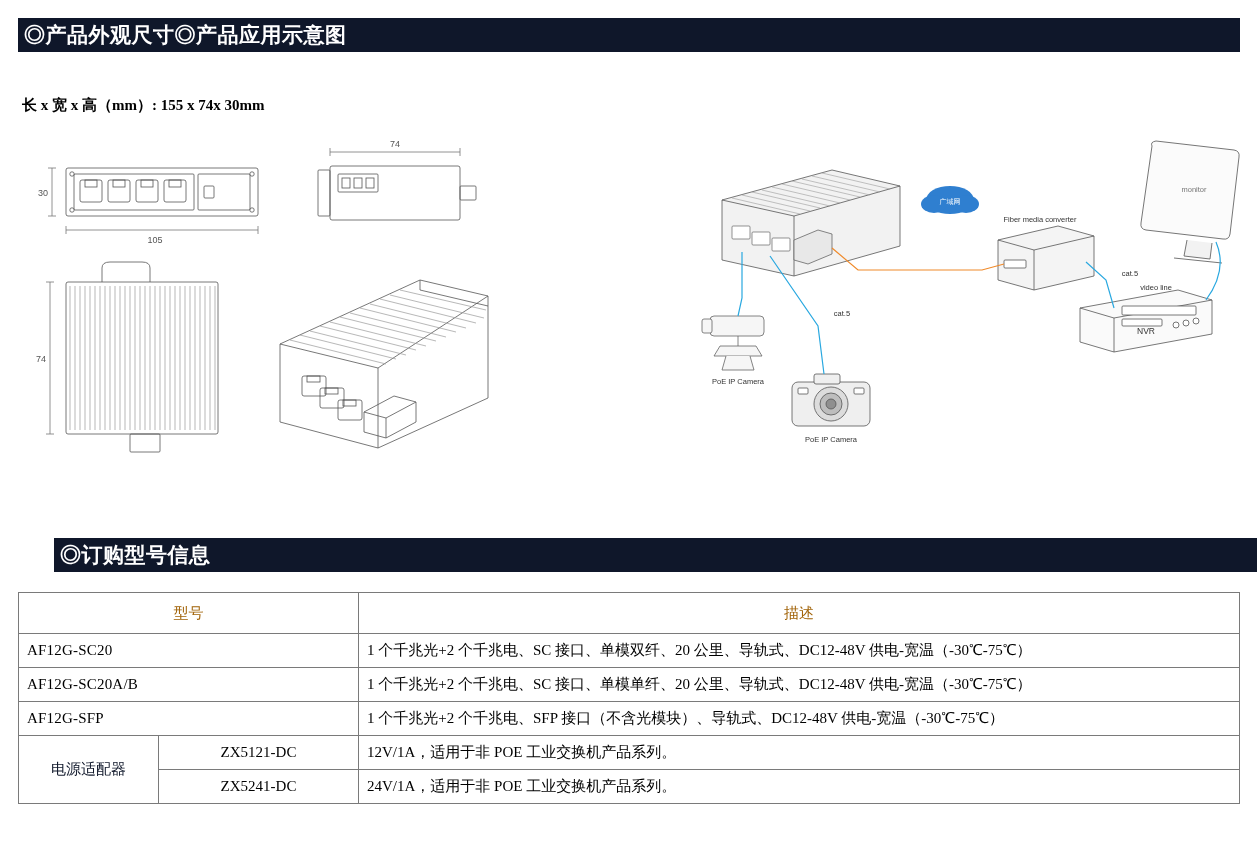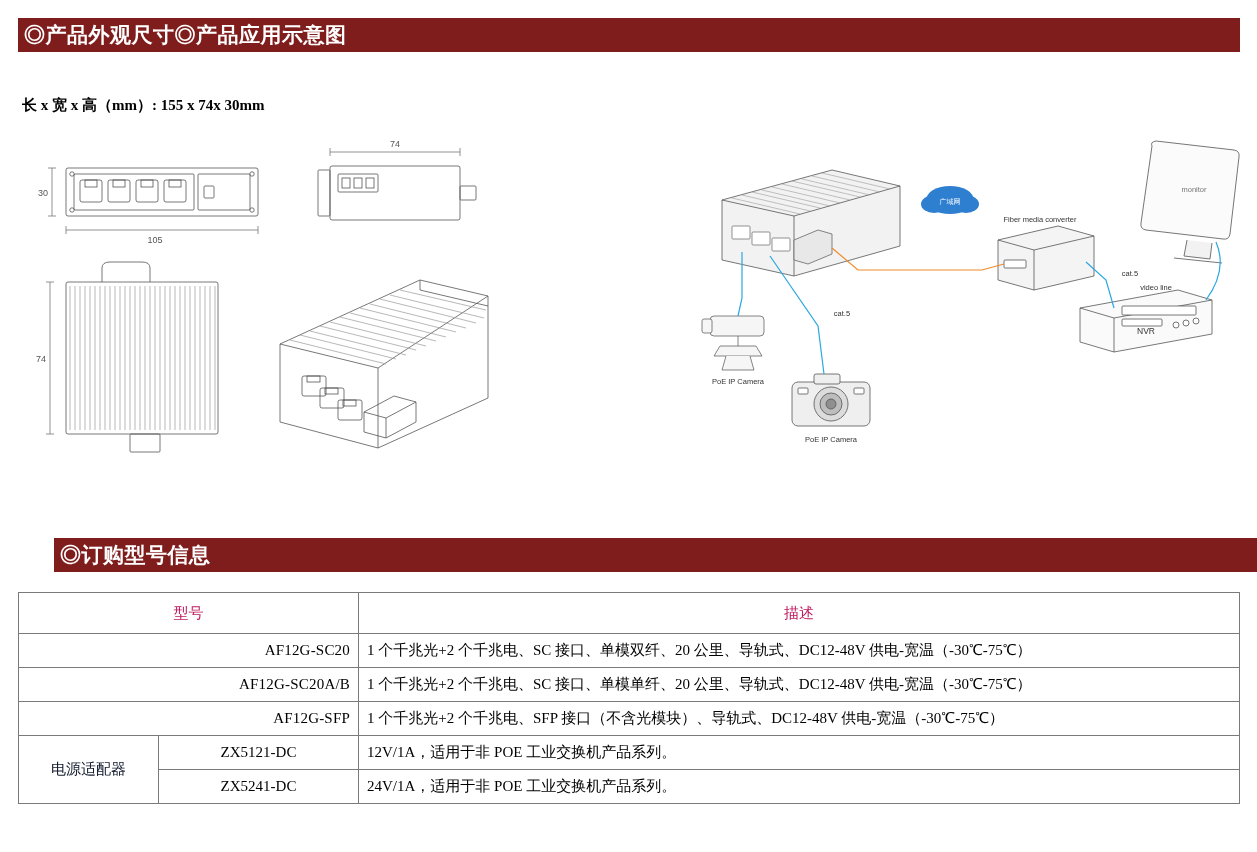--- a/index.html
+++ b/index.html
@@ -15,21 +15,21 @@
     color: #000;
     overflow: hidden;
   }
 
   
   .section-bar {
     position: absolute;
     left: 18px;
     width: 1222px;
     height: 34px;
-    background: #7f1d1d;
+    background: #0f172a;
     display: flex;
     align-items: center;
   }
   .section-bar .bar-text {
     color: #ffffff;
     font-size: 21px;
     font-weight: bold;
     font-family: "Liberation Serif", serif;
     letter-spacing: 0.5px;
     padding-left: 6px;
@@ -78,27 +78,27 @@
   }
   table.order-table td, table.order-table th {
     border: 1px solid #7a7a7a;
     font-size: 15px;
     padding: 7px 8px;
     font-weight: normal;
     vertical-align: middle;
   }
   .th-model, .th-desc {
     text-align: center;
-    color: #be185d;
+    color: #a16207;
     font-weight: bold;
     font-size: 15.5px;
     height: 26px;
   }
   .cell-model {
-    text-align: right;
+    text-align: left;
     font-weight: bold;
     font-size: 15px;
     letter-spacing: 0.2px;
   }
   .cell-desc {
     text-align: left;
     font-size: 14.5px;
     padding-left: 10px;
     margin-left: 38px;
   }

